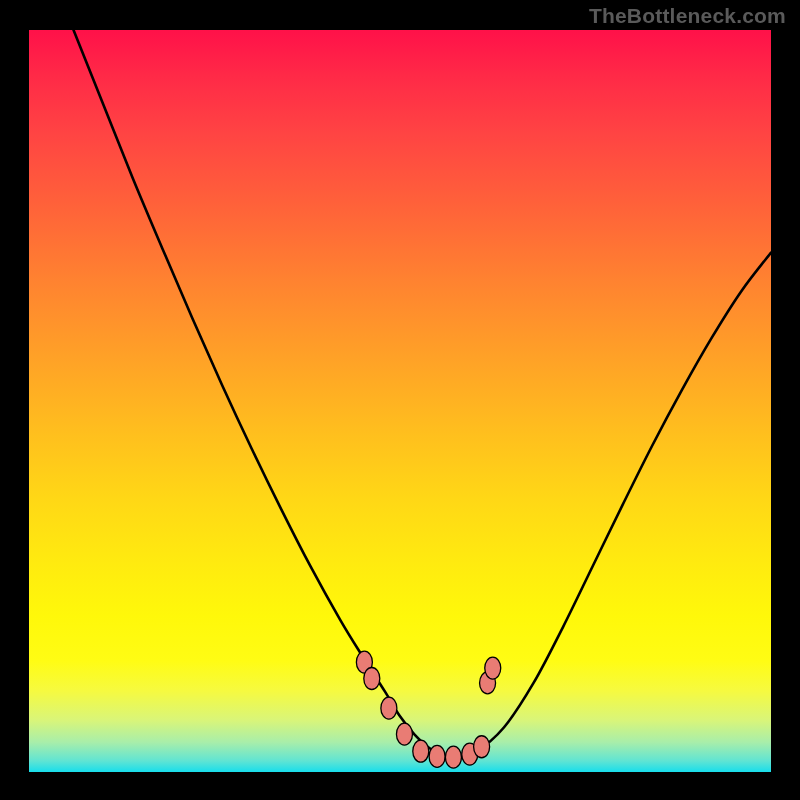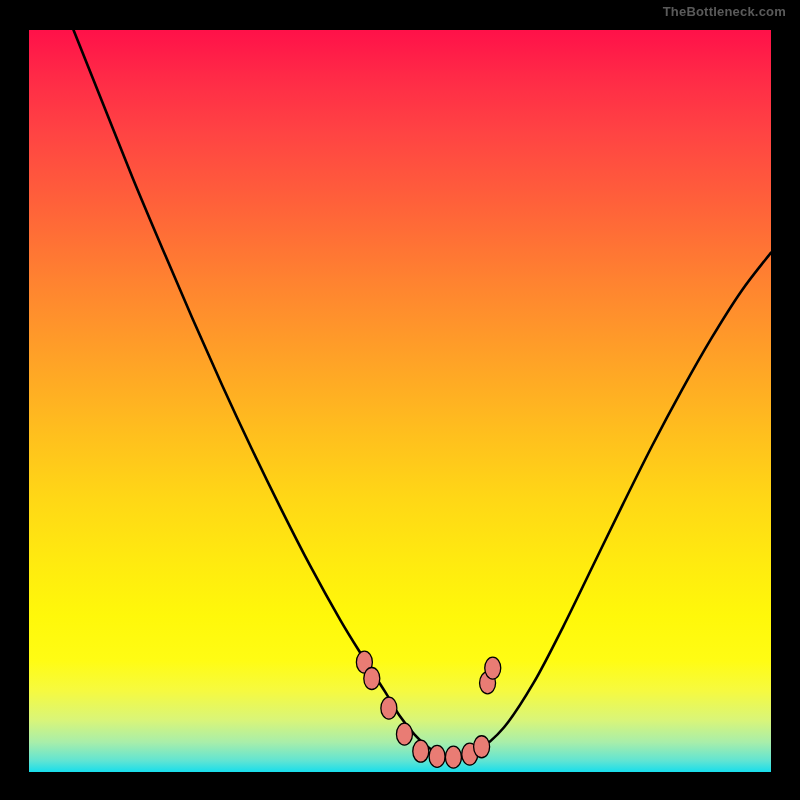--- a/index.html
+++ b/index.html
@@ -52,21 +52,21 @@
     position: absolute;
     left: 0; top: 0;
     width: 742px;
     height: 742px;
   }
   .attribution {
     position: absolute;
     top: 4px;
     right: 14px;
     color: #5a5a5a;
-    font-size: 13px;
+    font-size: 21px;
     font-weight: 600;
     letter-spacing: 0.2px;
     user-select: none;
   }
 </style>
 </head>
 <body>
 
 <div class="stage">
   <div class="attribution">TheBottleneck.com</div>

